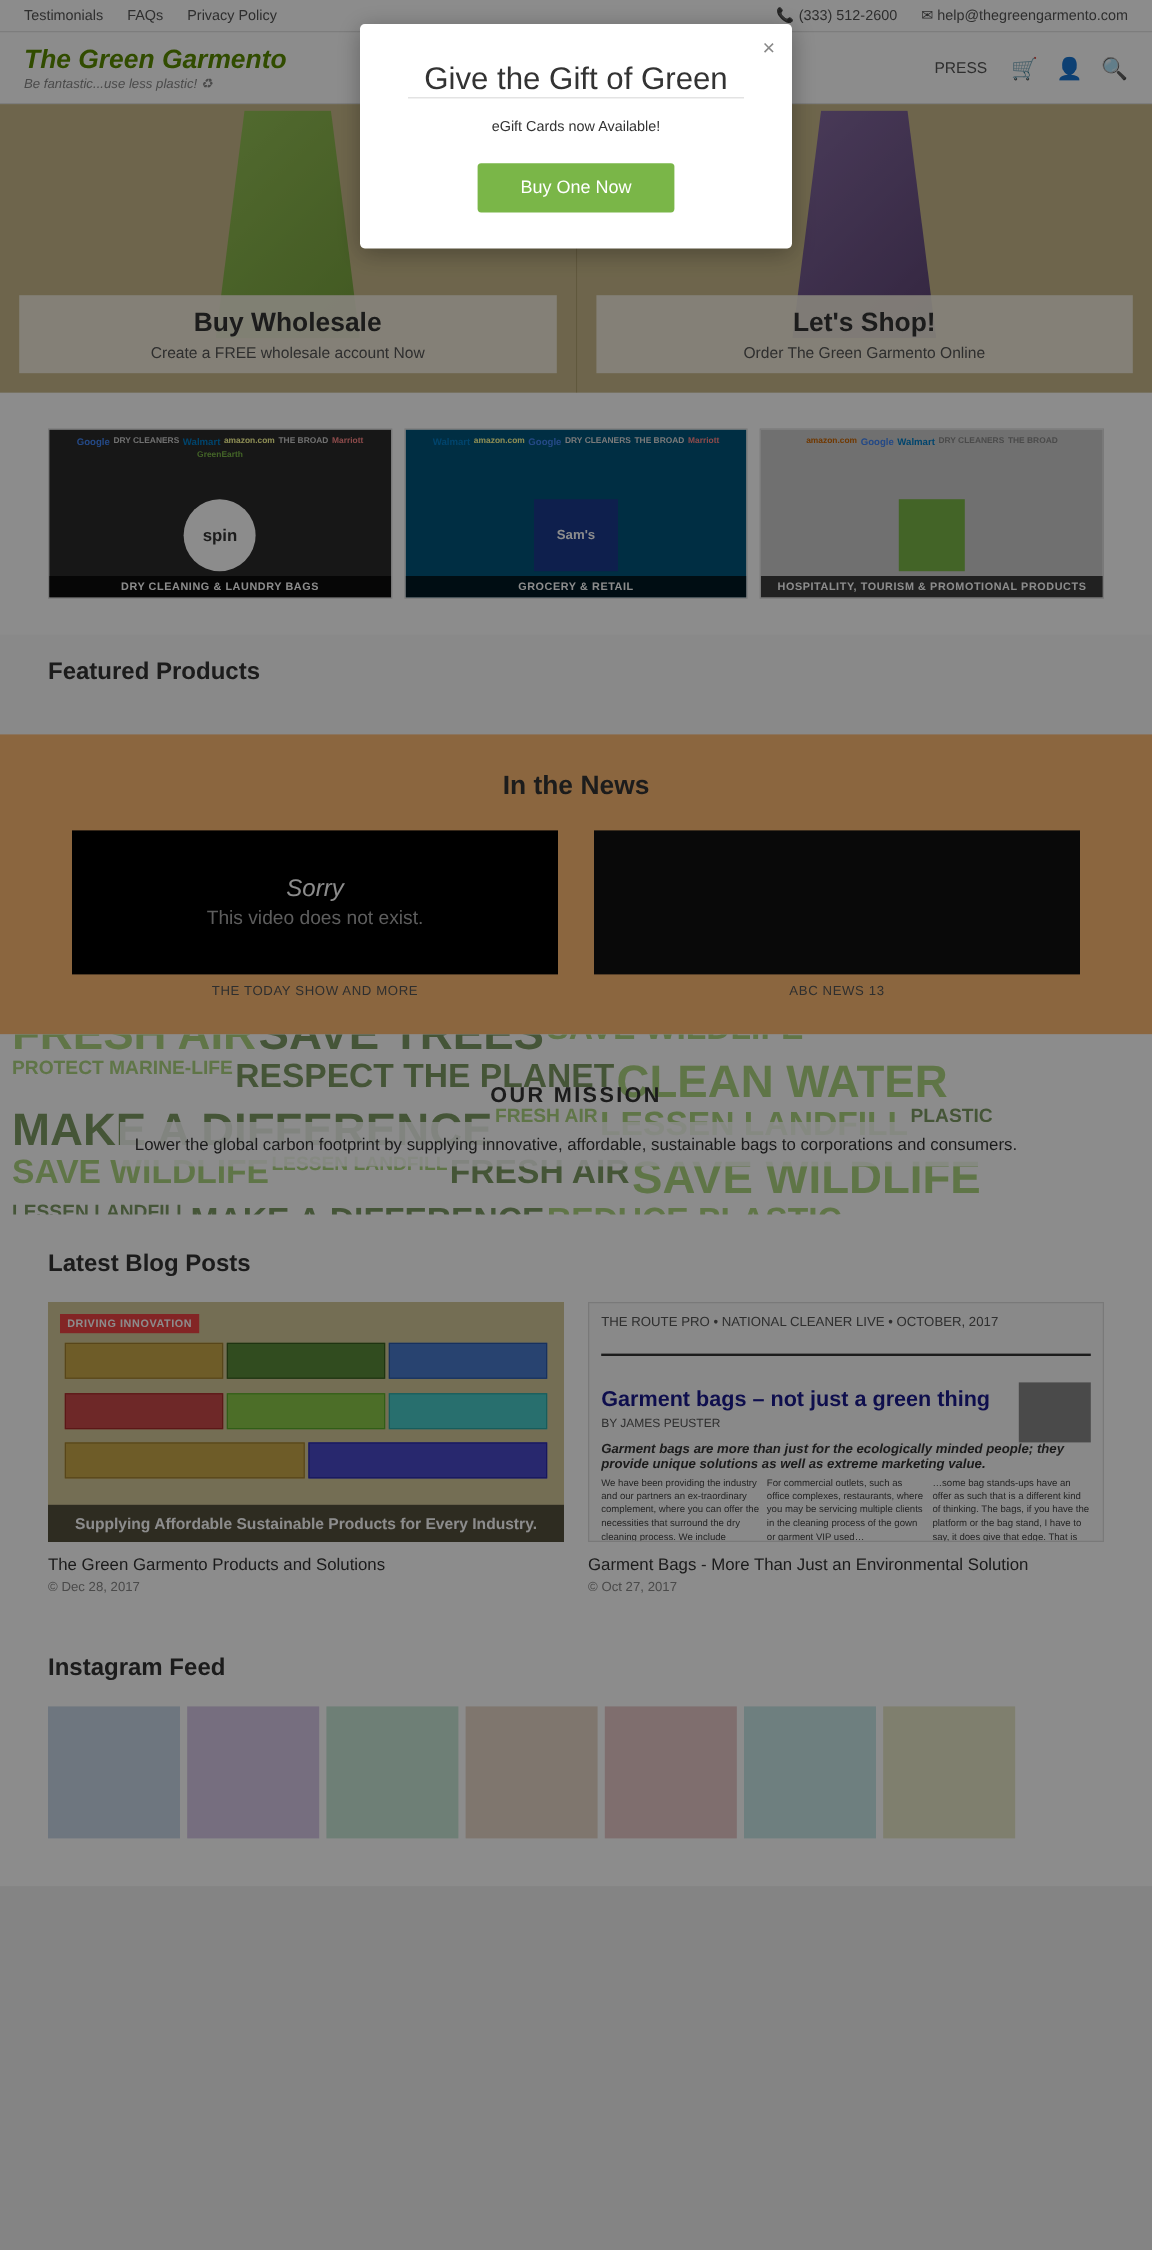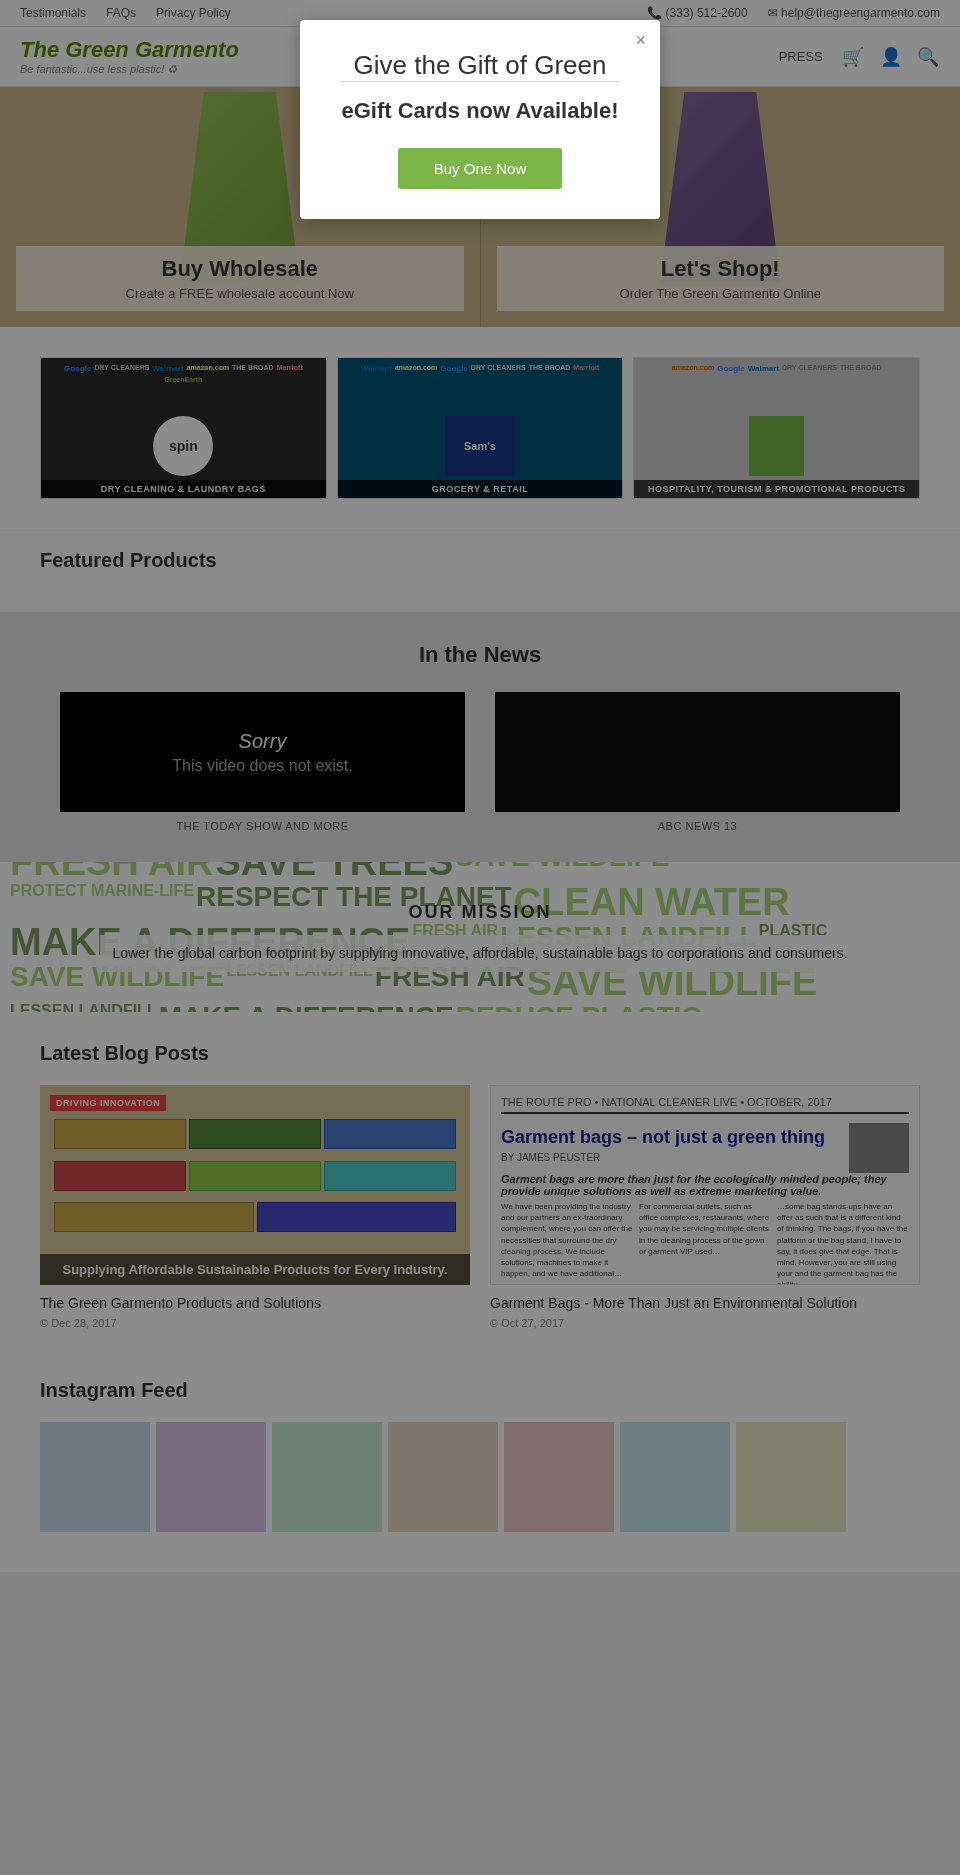--- a/index.html
+++ b/index.html
@@ -69,22 +69,22 @@
       background: none;
       border: none;
     }
     .modal-title {
       font-size: 26px;
       font-weight: normal;
       color: #333;
     }
     .modal-hr { border: none; border-top: 1px solid #ddd; margin-bottom: 16px; }
     .modal-subtitle {
-      font-size: 22px;
-      font-weight: bold;
+      font-size: 12px;
+      font-weight: normal;
       color: #333;
       margin-bottom: 24px;
     }
     .modal-btn {
       background: #7ab648;
       color: #fff;
       border: none;
       padding: 12px 36px;
       font-size: 15px;
       border-radius: 3px;
@@ -211,21 +211,21 @@
     
     .featured-products {
       padding: 20px 40px;
       min-height: 80px;
       background: #f9f9f9;
     }
 
     
     .news-section {
       padding: 30px 60px;
-      background: #e5e5e5;
+      background: #fdba74;
     }
     .news-title { font-size: 22px; color: #333; text-align: center; margin-bottom: 24px; }
     .news-grid { display: flex; gap: 30px; justify-content: center; align-items: flex-start; }
     .news-item { text-align: center; flex: 1; }
     .video-placeholder {
       width: 100%;
       height: 120px;
       background: #000;
       display: flex;
       flex-direction: column;
@@ -342,22 +342,22 @@
 
     .blog-newspaper {
       background: #f9f9f9;
       border: 1px solid #ddd;
       padding: 10px;
       height: 200px;
       overflow: hidden;
     }
     .newspaper-header {
       border-bottom: 2px solid #333;
-      margin-bottom: 9px;
-      padding-bottom: 4px;
+      margin-bottom: 22px;
+      padding-bottom: 20px;
     }
     .newspaper-name { font-size: 11px; color: #555; }
     .newspaper-title { font-size: 18px; font-weight: bold; color: #1a1a8c; margin: 4px 0; }
     .newspaper-byline { font-size: 10px; color: #555; margin-bottom: 4px; }
     .newspaper-sub { font-size: 11px; font-weight: bold; color: #333; margin-bottom: 4px; font-style: italic; }
     .newspaper-body { font-size: 8px; color: #444; line-height: 1.4; display: flex; gap: 6px; }
     .newspaper-col { flex: 1; }
     .newspaper-photo {
       width: 60px;
       height: 50px;

